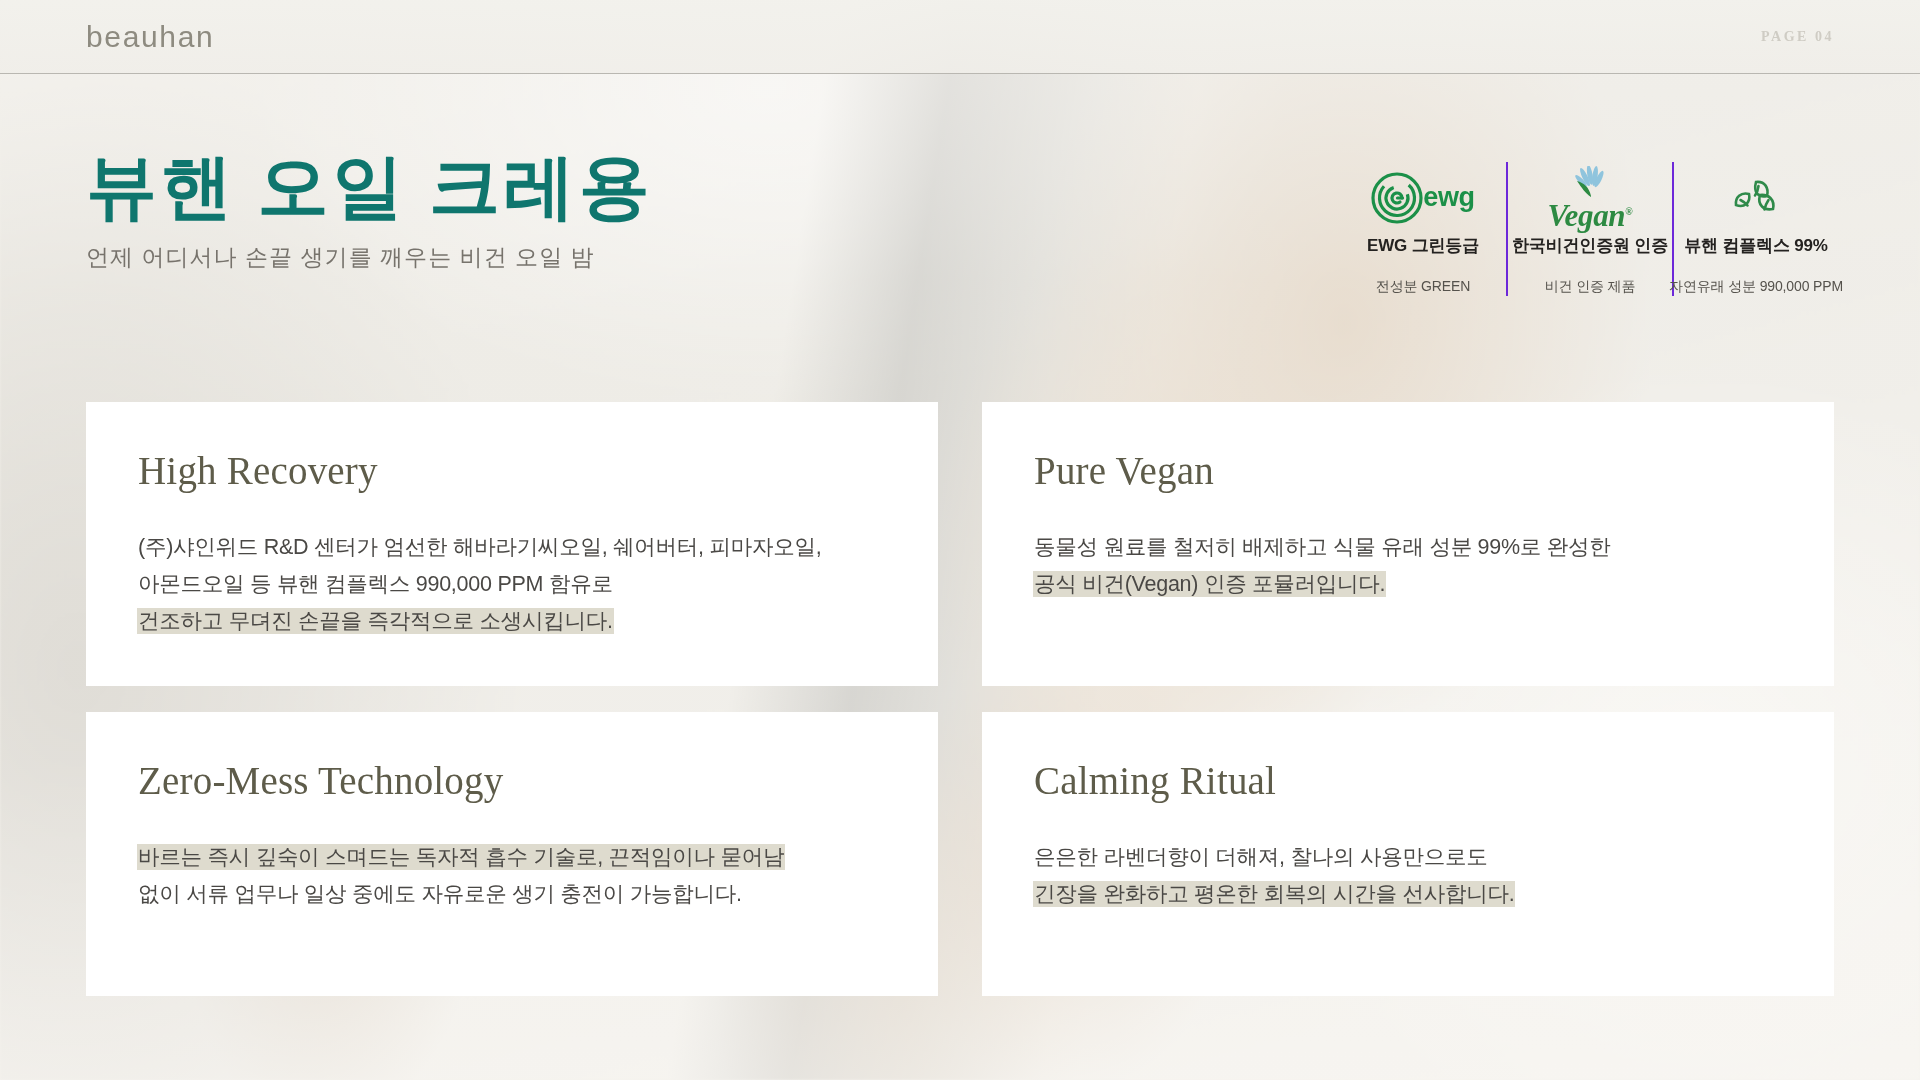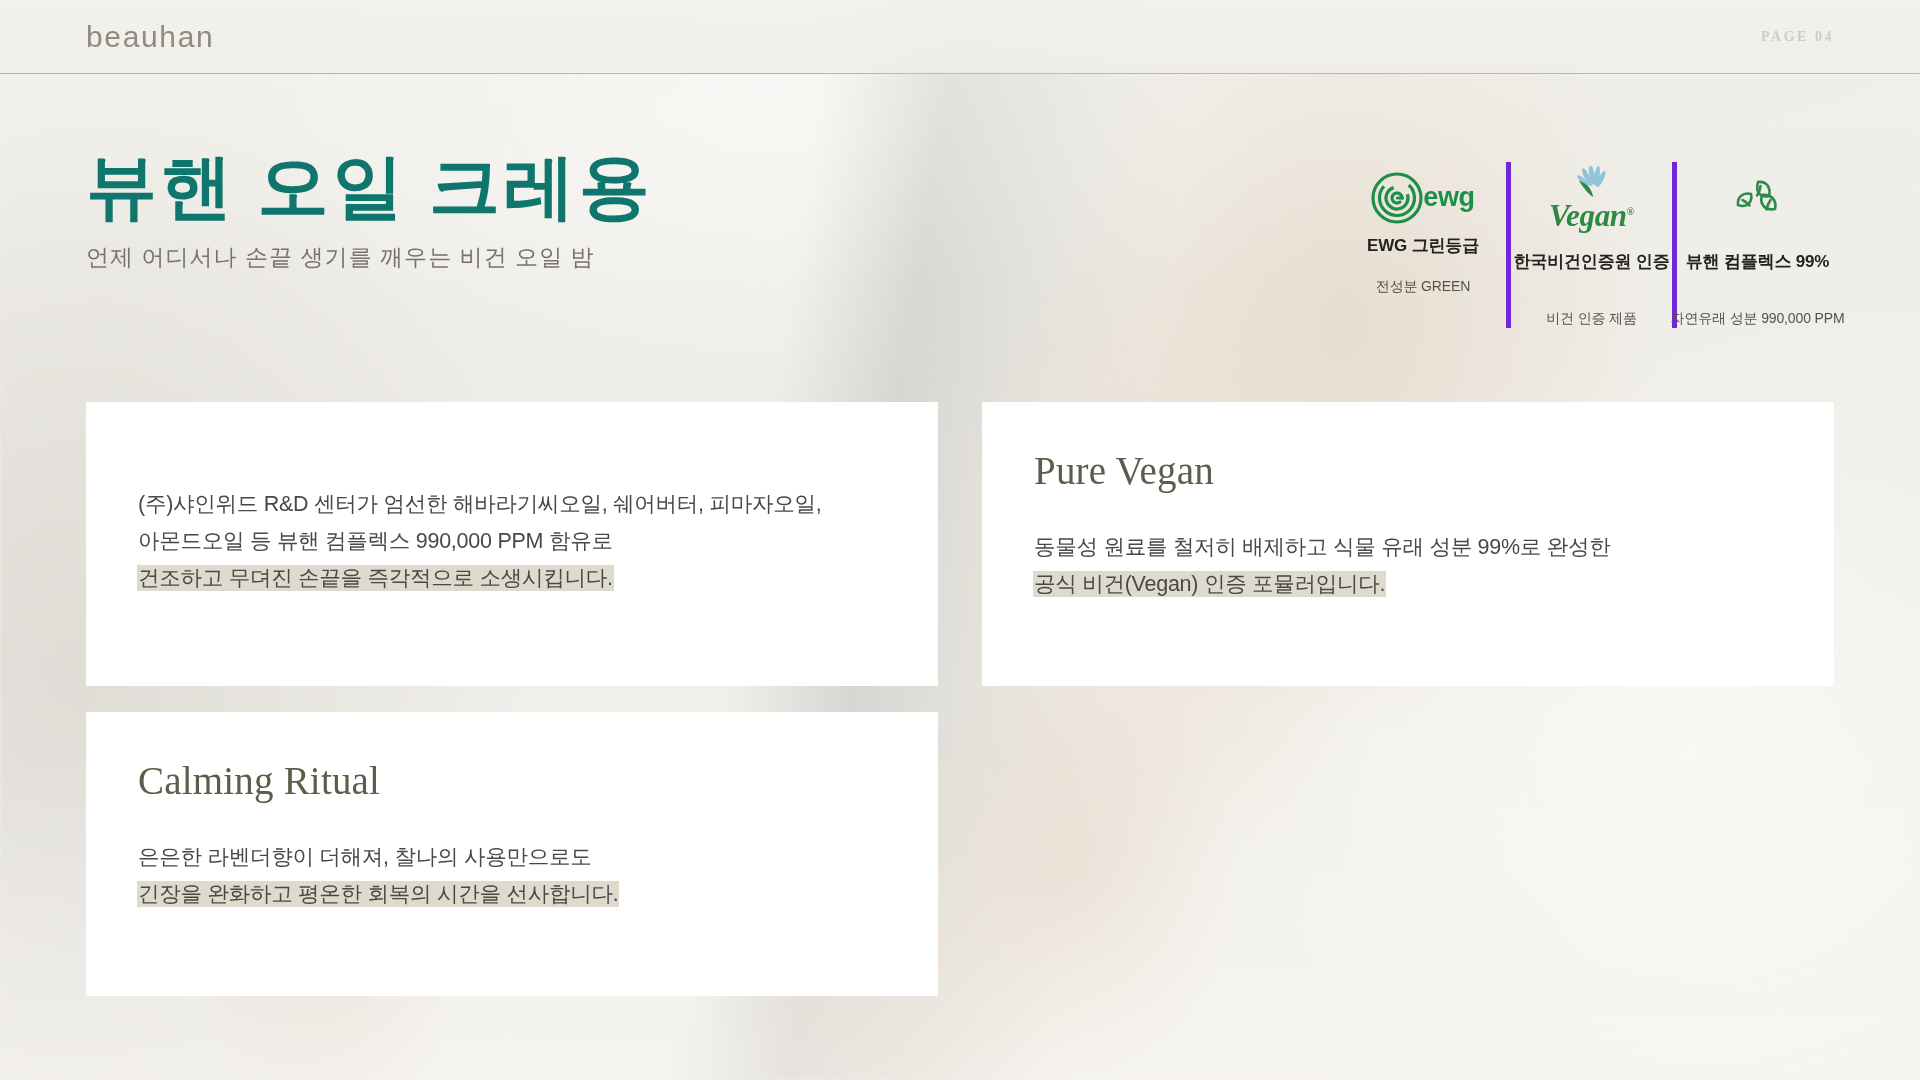--- a/index.html
+++ b/index.html
@@ -92,21 +92,21 @@
   .badges{
     position:absolute; right:82px; top:162px;
     display:flex; align-items:stretch;
   }
   .badge{
     width:166px;
     display:flex; flex-direction:column;
     align-items:center; justify-content:flex-start;
     padding:0 6px;
   }
-  .badge + .badge{ border-left:5px solid #6d28d9;gap:16px; }
+  .badge + .badge{ border-left:2px solid #6d28d9; }
   .badge-mark{
     height:72px;
     display:flex; align-items:center; justify-content:center;
   }
   .badge-title{
     margin-top:0;
     font-family:"Liberation Sans", sans-serif;
     font-size:17px; font-weight:700;
     color:#242220; letter-spacing:-.01em;
     white-space:nowrap;
@@ -241,35 +241,43 @@
       </div>
       <div class="badge-title">뷰핸 컴플렉스 99%</div>
       <div class="badge-sub">자연유래 성분 990,000 PPM</div>
     </div>
 
   </div>
 
   <div class="cards">
 
     <div class="card">
+      <div class="card-title">High Recovery</div>
       <div class="card-body">
         <span class="line"><span>(주)샤인위드 R&amp;D 센터가 엄선한 해바라기씨오일, 쉐어버터, 피마자오일,</span></span>
         <span class="line"><span>아몬드오일 등 뷰핸 컴플렉스 990,000 PPM 함유로</span></span>
         <span class="line"><span class="hl">건조하고 무뎌진 손끝을 즉각적으로 소생시킵니다.</span></span>
       </div>
     </div>
 
     <div class="card">
       <div class="card-title">Pure Vegan</div>
       <div class="card-body">
         <span class="line"><span>동물성 원료를 철저히 배제하고 식물 유래 성분 99%로 완성한</span></span>
         <span class="line"><span class="hl">공식 비건(Vegan) 인증 포뮬러입니다.</span></span>
       </div>
     </div>
 
+    <div class="card">
+      <div class="card-title">Zero-Mess Technology</div>
+      <div class="card-body">
+        <span class="line"><span class="hl">바르는 즉시 깊숙이 스며드는 독자적 흡수 기술로, 끈적임이나 묻어남</span></span>
+        <span class="line"><span>없이 서류 업무나 일상 중에도 자유로운 생기 충전이 가능합니다.</span></span>
+      </div>
+    </div>
 
     <div class="card">
       <div class="card-title">Calming Ritual</div>
       <div class="card-body">
         <span class="line"><span>은은한 라벤더향이 더해져, 찰나의 사용만으로도</span></span>
         <span class="line"><span class="hl">긴장을 완화하고 평온한 회복의 시간을 선사합니다.</span></span>
       </div>
     </div>
 
   </div>

